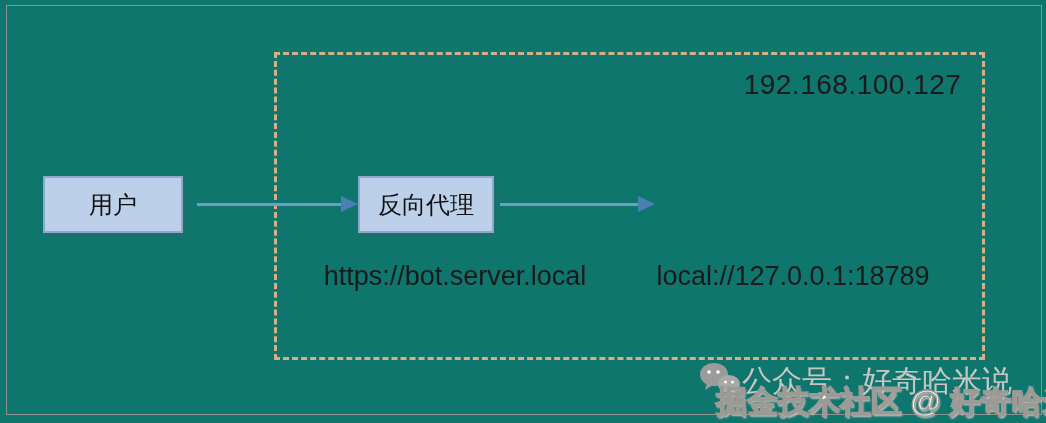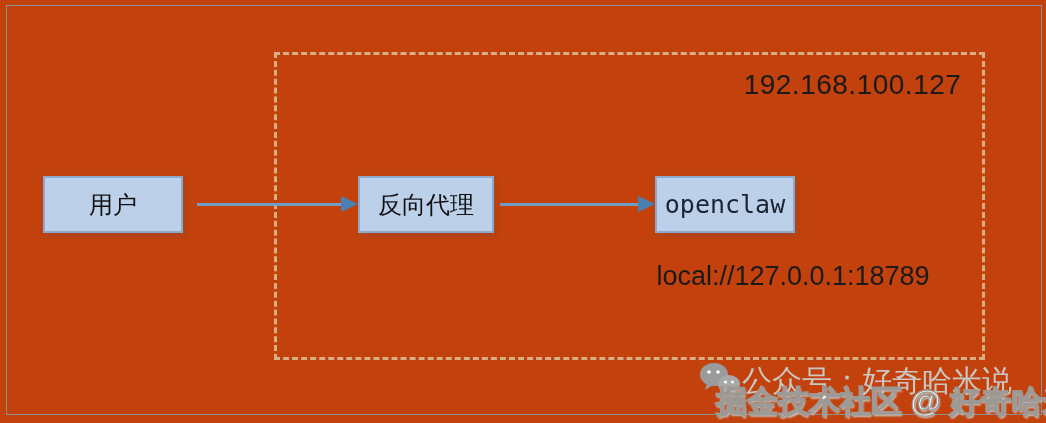--- a/index.html
+++ b/index.html
@@ -5,21 +5,21 @@
   html, body {
     margin: 0;
     padding: 0;
     background: #ffffff;
     font-family: "Liberation Sans", sans-serif;
   }
   .canvas {
     position: relative;
     width: 1046px;
     height: 423px;
-    background: #c2410c;
+    background: #0f766e;
     overflow: hidden;
   }
   .outer-frame {
     position: absolute;
     left: 6px;
     top: 5px;
     width: 1036px;
     height: 410px;
     border: 1px solid #8f8f8f;
     box-sizing: border-box;
@@ -133,29 +133,27 @@
   <div class="host-ip">192.168.100.127</div>
 
   <div class="node node-user">
     <span class="node-label">用户</span>
   </div>
 
   <div class="node node-proxy">
     <span class="node-label">反向代理</span>
   </div>
 
-  <div class="node node-openclaw">
-    <span class="node-label">openclaw</span>
-  </div>
 
   <div class="edge-line edge-line-1"></div>
   <div class="edge-head edge-head-1"></div>
   <div class="edge-line edge-line-2"></div>
   <div class="edge-head edge-head-2"></div>
 
+  <div class="url-label url-proxy">https://bot.server.local</div>
   <div class="url-label url-openclaw">local://127.0.0.1:18789</div>
 
   <svg class="wm-wechat-icon" viewBox="0 0 42 36" xmlns="http://www.w3.org/2000/svg">
     <ellipse cx="15" cy="12.5" rx="14" ry="11.5" fill="#9b9b9b"></ellipse>
     <path d="M8 21 L6 28 L14 23 Z" fill="#9b9b9b"></path>
     <circle cx="10" cy="10" r="1.8" fill="#ffffff"></circle>
     <circle cx="19" cy="10" r="1.8" fill="#ffffff"></circle>
     <ellipse cx="30" cy="22" rx="11" ry="9" fill="#a8a8a8"></ellipse>
     <path d="M36 29 L38 35 L31 30.5 Z" fill="#a8a8a8"></path>
     <circle cx="26.5" cy="20" r="1.5" fill="#ffffff"></circle>

